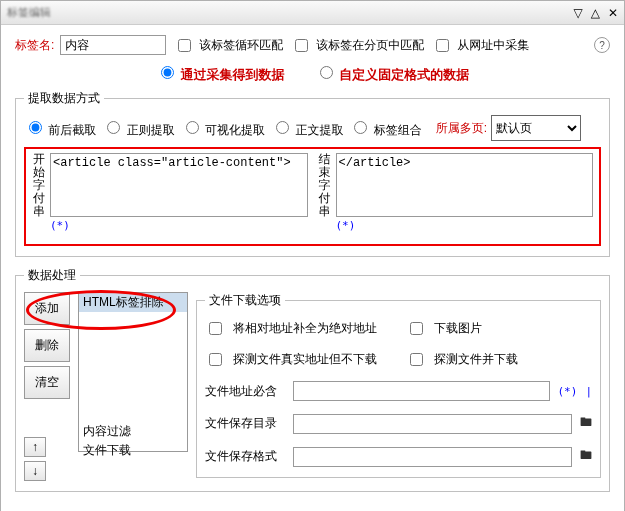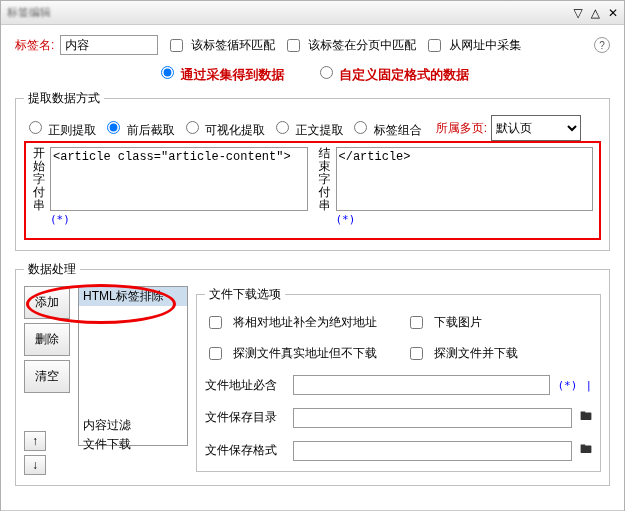--- a/index.html
+++ b/index.html
@@ -45,20 +45,21 @@
     border: 1px solid #c0c0c0;
     margin: 0 0 10px;
     padding: 8px 8px 10px;
     position: relative;
   }
   legend { font-size: 12px; padding: 0 4px; }
   .radioset { display:flex; align-items:center; gap:4px; }
   .radioset label { margin-right:2px; }
   .redbox {
     border: 2px solid #e00;
+    margin-top:6px;
     padding: 4px 6px 12px;
     display:flex;
     gap:10px;
     align-items:flex-start;
   }
   .vlabel {
     width: 14px;
     line-height: 13px;
     text-align:center;
   }
@@ -129,40 +130,40 @@
       <span>▽</span>
       <span>△</span>
       <span>✕</span>
     </div>
   </div>
 
   <div class="content">
 
     <div class="row">
       <span class="red">标签名:</span>
-      <input class="textinput" style="width: 98px;" value="内容">
+      <input class="textinput" style="width: 106px;" value="内容">
       <input type="checkbox" class="chk" style="">
       <span>该标签循环匹配</span>
       <input type="checkbox" class="chk" style="">
       <span>该标签在分页中匹配</span>
       <input type="checkbox" class="chk" style="">
       <span>从网址中采集</span>
       <span class="helpicon" style="margin-left:auto">?</span>
     </div>
 
     <div class="row radio-row-center red">
       <label><input type="radio" name="m" checked="" style=""> <span>通过采集得到数据</span></label>
       <label><input type="radio" name="m" style=""> <span>自定义固定格式的数据</span></label>
     </div>
 
     <fieldset>
       <legend>提取数据方式</legend>
       <div class="radioset">
+        <label><input type="radio" name="e" checked="" style=""> <span>前后截取</span></label>
         <label><input type="radio" name="e" style=""> <span>正则提取</span></label>
-        <label><input type="radio" name="e" checked="" style=""> <span>前后截取</span></label>
         <label><input type="radio" name="e" style=""> <span>可视化提取</span></label>
         <label><input type="radio" name="e" style=""> <span>正文提取</span></label>
         <label><input type="radio" name="e" style=""> <span>标签组合</span></label>
         <span class="red" style="margin-left:8px">所属多页:</span>
         <select class="combobox" style="width:90px">
           <option>默认页</option>
         </select>
       </div>
 
       <div class="redbox">

